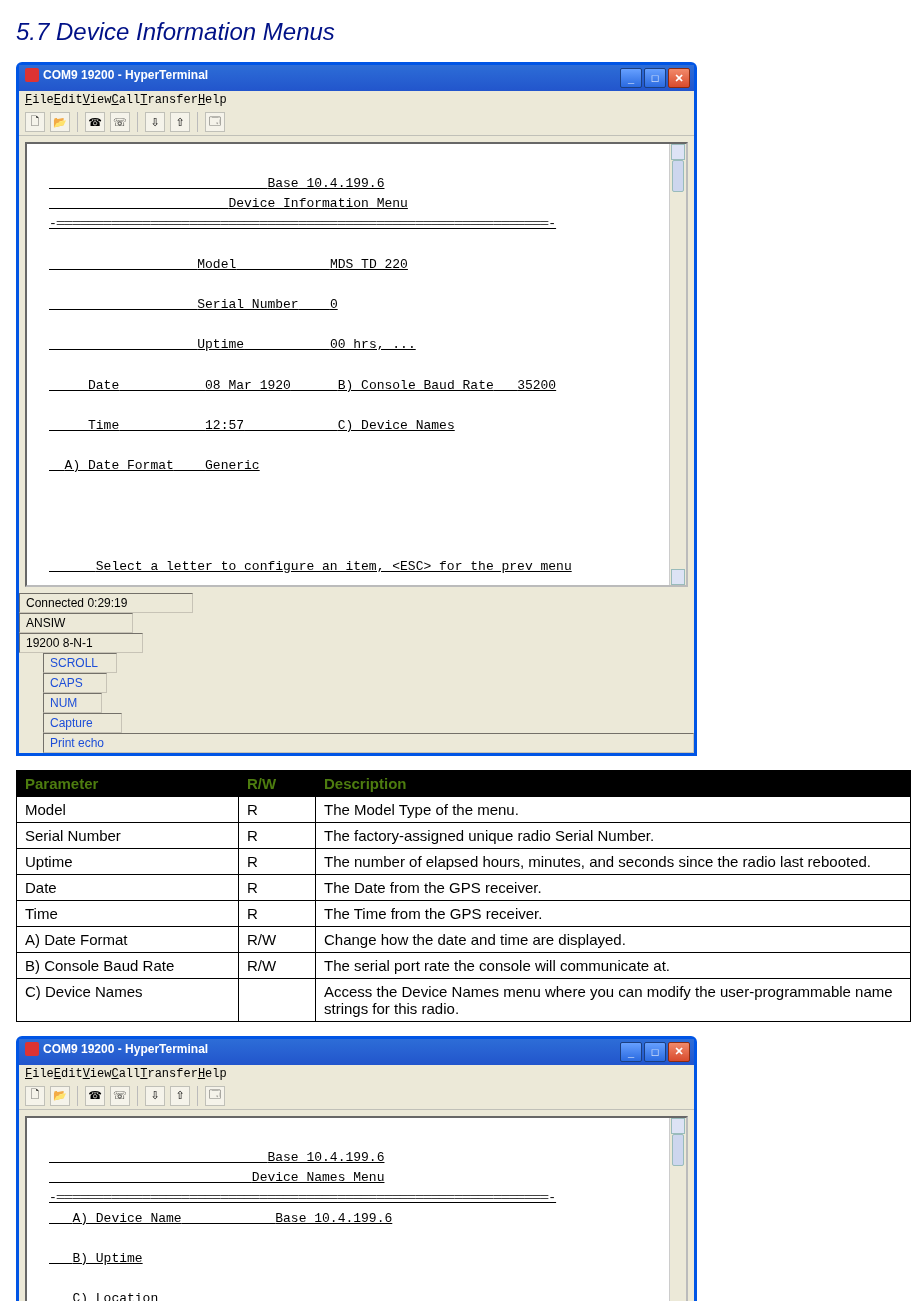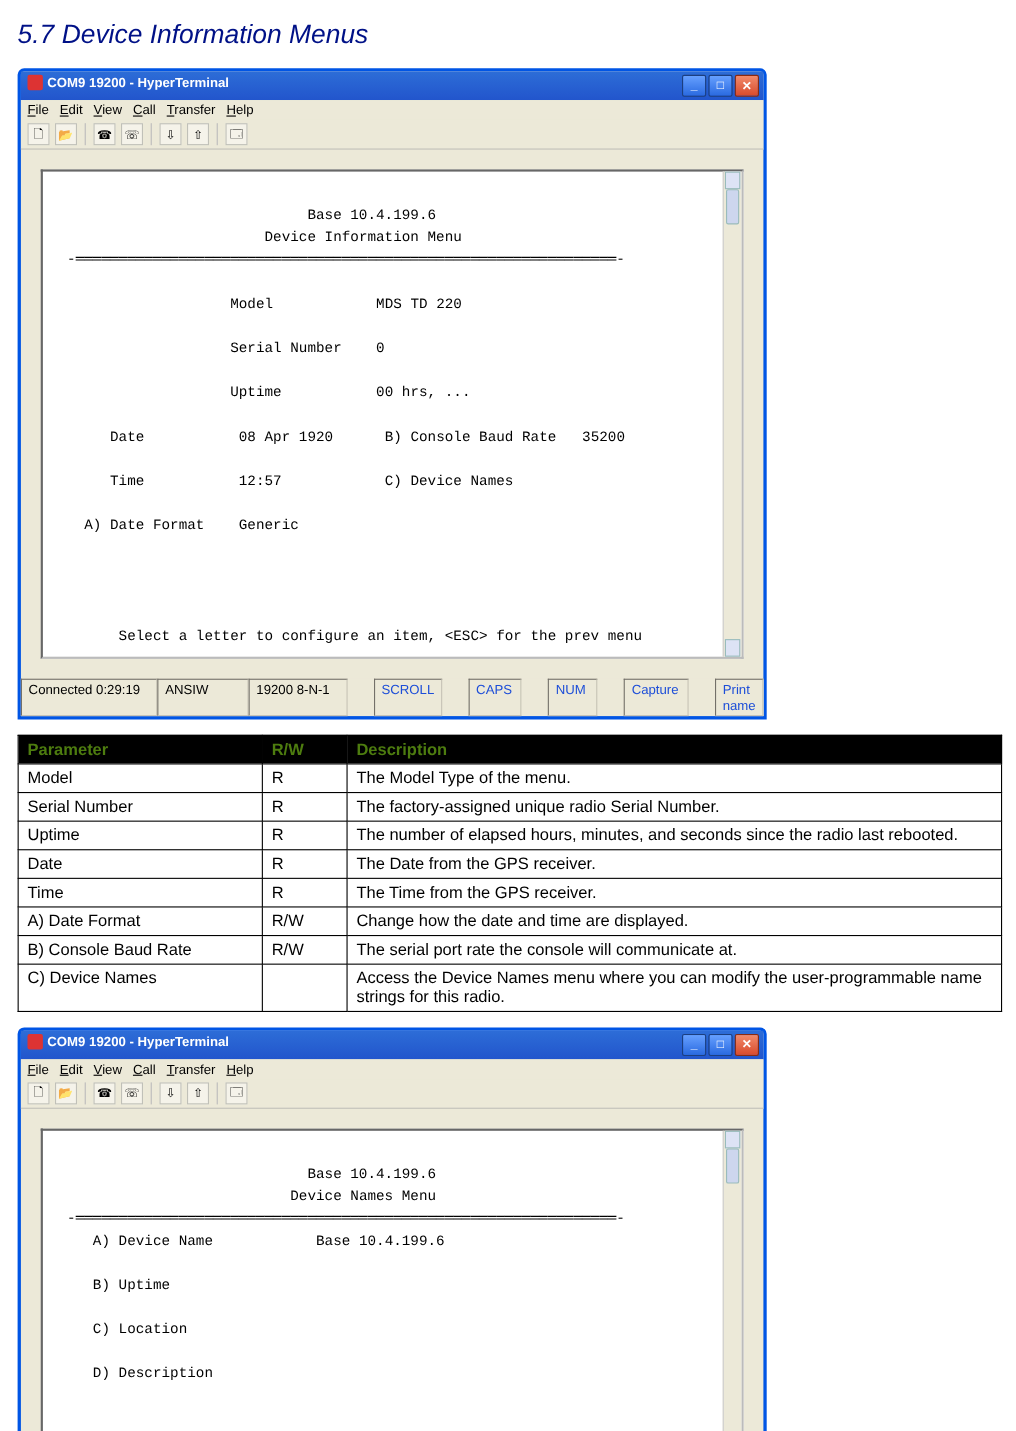--- a/index.html
+++ b/index.html
@@ -52,47 +52,48 @@
     display: inline-flex;
     align-items: center; justify-content: center;
     color: #fff; font-weight: bold; font-size: 11px;
     border-radius: 2px;
   }
   .win-btn.close { background: linear-gradient(#f28a6a,#d84b2d); border-color:#8a2a10;}
   .menu-bar {
     background: #ece9d8;
     padding: 2px 6px;
     display: flex;
-    gap: 10px;
     font-size: 12px;
+    font-family: Liberation Mono, monospace;
   }
   .menu-bar span u { text-decoration: underline; }
   .tool-bar {
     background: #ece9d8;
     padding: 3px 6px;
     display: flex;
     gap: 5px;
     border-bottom: 1px solid #c0c0b8;
   }
   .tool-bar .tbtn {
     width: 18px; height: 18px;
     border: 1px solid #c0c0b8;
     background: #f5f3ea;
     display:inline-flex; align-items:center; justify-content:center;
     font-size: 11px;
   }
   .tool-bar .sep {
     width:1px; height:20px; background:#bbb; margin: 0 2px;
   }
   .terminal-area {
-    margin: 18px;
+    margin: 6px;
     background: #fff;
     border: 2px inset #bbb;
     position: relative;
     padding: 10px 4px 8px 4px;
+    text-decoration: underline;
   }
   .terminal-scroll {
     position: absolute; right:0; top:0; bottom:0; width:16px;
     background:#ece9d8; border-left:1px solid #ccc;
   }
   .terminal-scroll .thumb{position:absolute; left:2px; right:2px; background:#cdd6ee; border:1px solid #9bb; border-radius:2px;}
   .terminal-scroll .arrow{position:absolute;left:1px;right:1px;height:14px;background:#dde3f5;border:1px solid #9bb;}
   .terminal-content {
     font-family: "Courier New", monospace;
     font-size: 13px;
@@ -100,20 +101,21 @@
     line-height: 1.55;
     padding-left: 18px;
     padding-right: 20px;
     min-height: 300px;
   }
   .terminal-content.short { min-height: 300px; }
   .status-bar {
     display:flex;
     font-size:12px;
     background:#ece9d8;
+    flex-direction:column;
   }
   .status-bar .cell{
     border:1px inset #c7c3b6;
     padding: 2px 6px;
     background:#ece9d8;
     color:#000;
   }
   .status-bar .cell.dim{ color:#1d4ed8;margin-left:24px; }
   
   table.param {
@@ -181,41 +183,41 @@
                             <span>Base 10.4.199.6</span>
                        <span>Device Information Menu</span>
 -═══════════════════════════════════════════════════════════════-
 
                    <span>Model</span>            <span>MDS TD 220</span>
 
                    <span>Serial Number</span>    <span>0</span>
 
                    <span>Uptime</span>           <span>00 hrs, ...</span>
 
-     <span>Date</span>           <span>08 Apr 1920</span>      <span>B) Console Baud Rate</span>   <span>35200</span>
+     <span>Date</span>           <span>08 Mar 1920</span>      <span>B) Console Baud Rate</span>   <span>35200</span>
 
      <span>Time</span>           <span>12:57</span>            <span>C) Device Names</span>
 
   <span>A) Date Format</span>    <span>Generic</span>
 
 
 
 
       <span>Select a letter to configure an item, &lt;ESC&gt; for the prev menu</span>
 </div>
   </div>
   <div class="status-bar">
     <div class="cell" style="width:160px">Connected 0:29:19</div>
     <div class="cell" style="width:100px">ANSIW</div>
     <div class="cell" style="width:110px">19200 8-N-1</div>
     <div class="cell dim" style="width:60px">SCROLL</div>
     <div class="cell dim" style="width:50px">CAPS</div>
     <div class="cell dim" style="width:45px">NUM</div>
     <div class="cell dim" style="width:65px">Capture</div>
-    <div class="cell dim" style="flex:1">Print name</div>
+    <div class="cell dim" style="flex:1">Print echo</div>
   </div>
 </div>
 
 <table class="param">
   <thead>
     <tr>
       <th>Parameter</th>
       <th>R/W</th>
       <th>Description</th>
     </tr>

